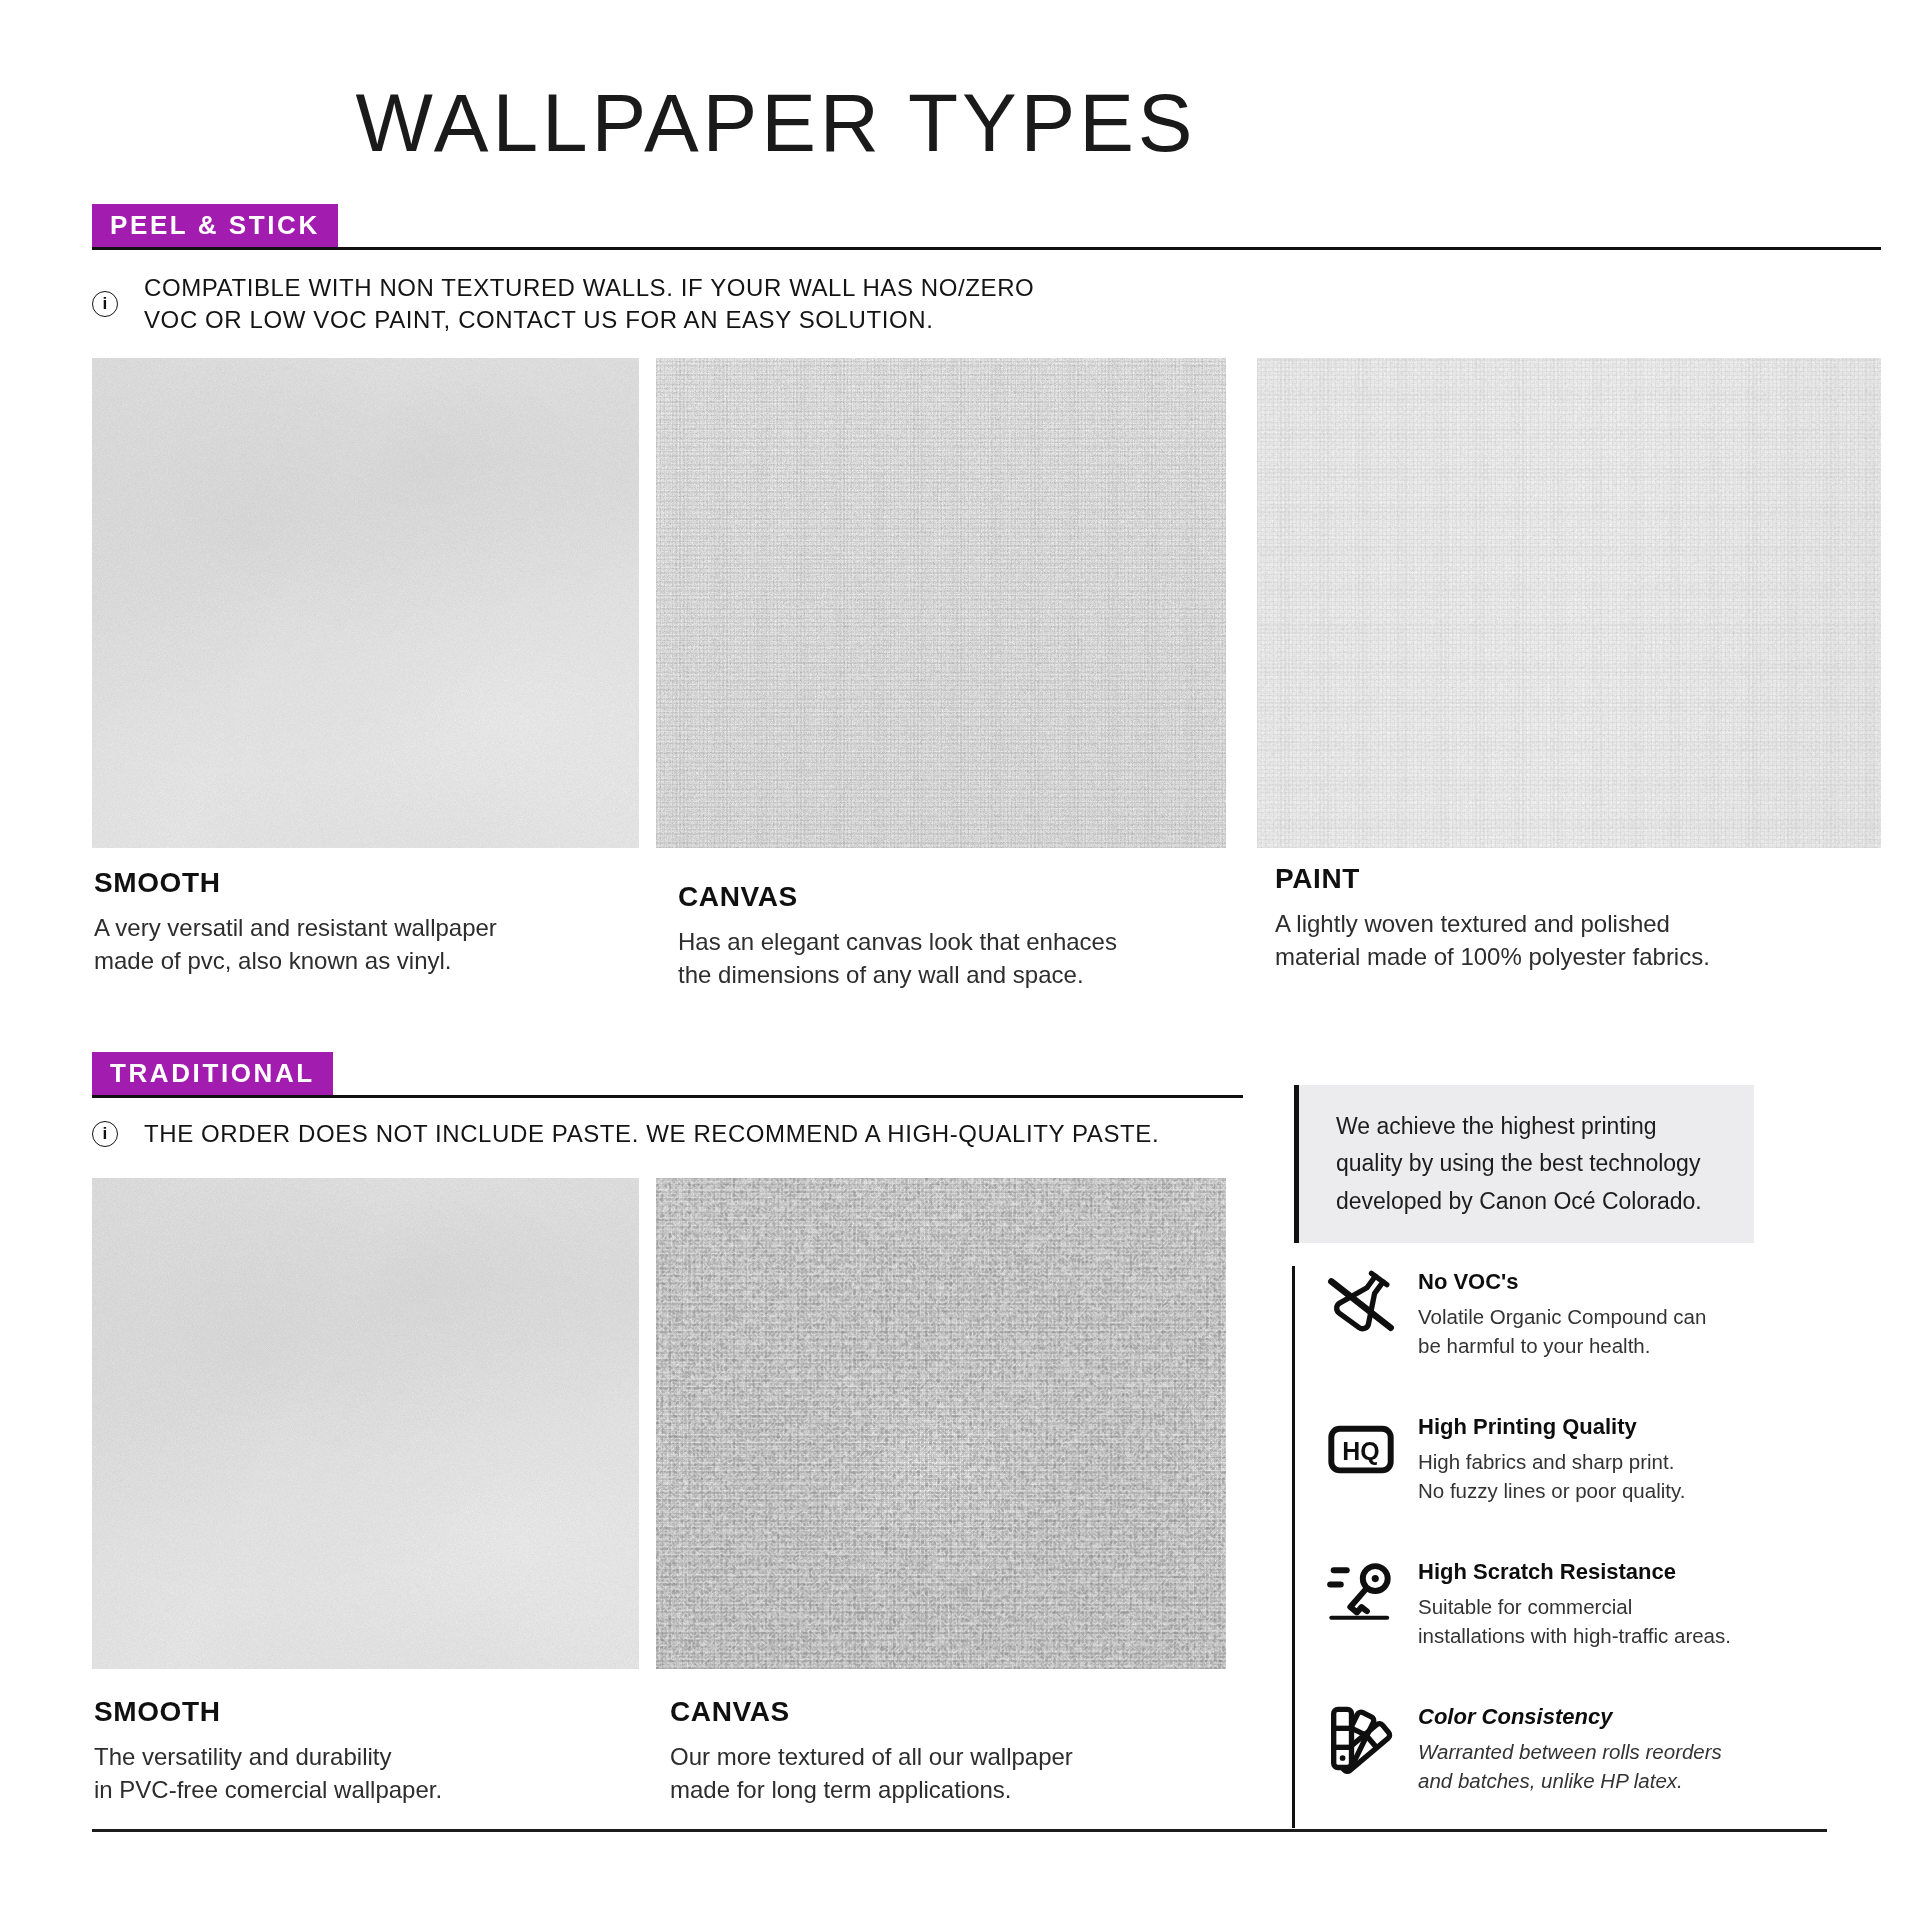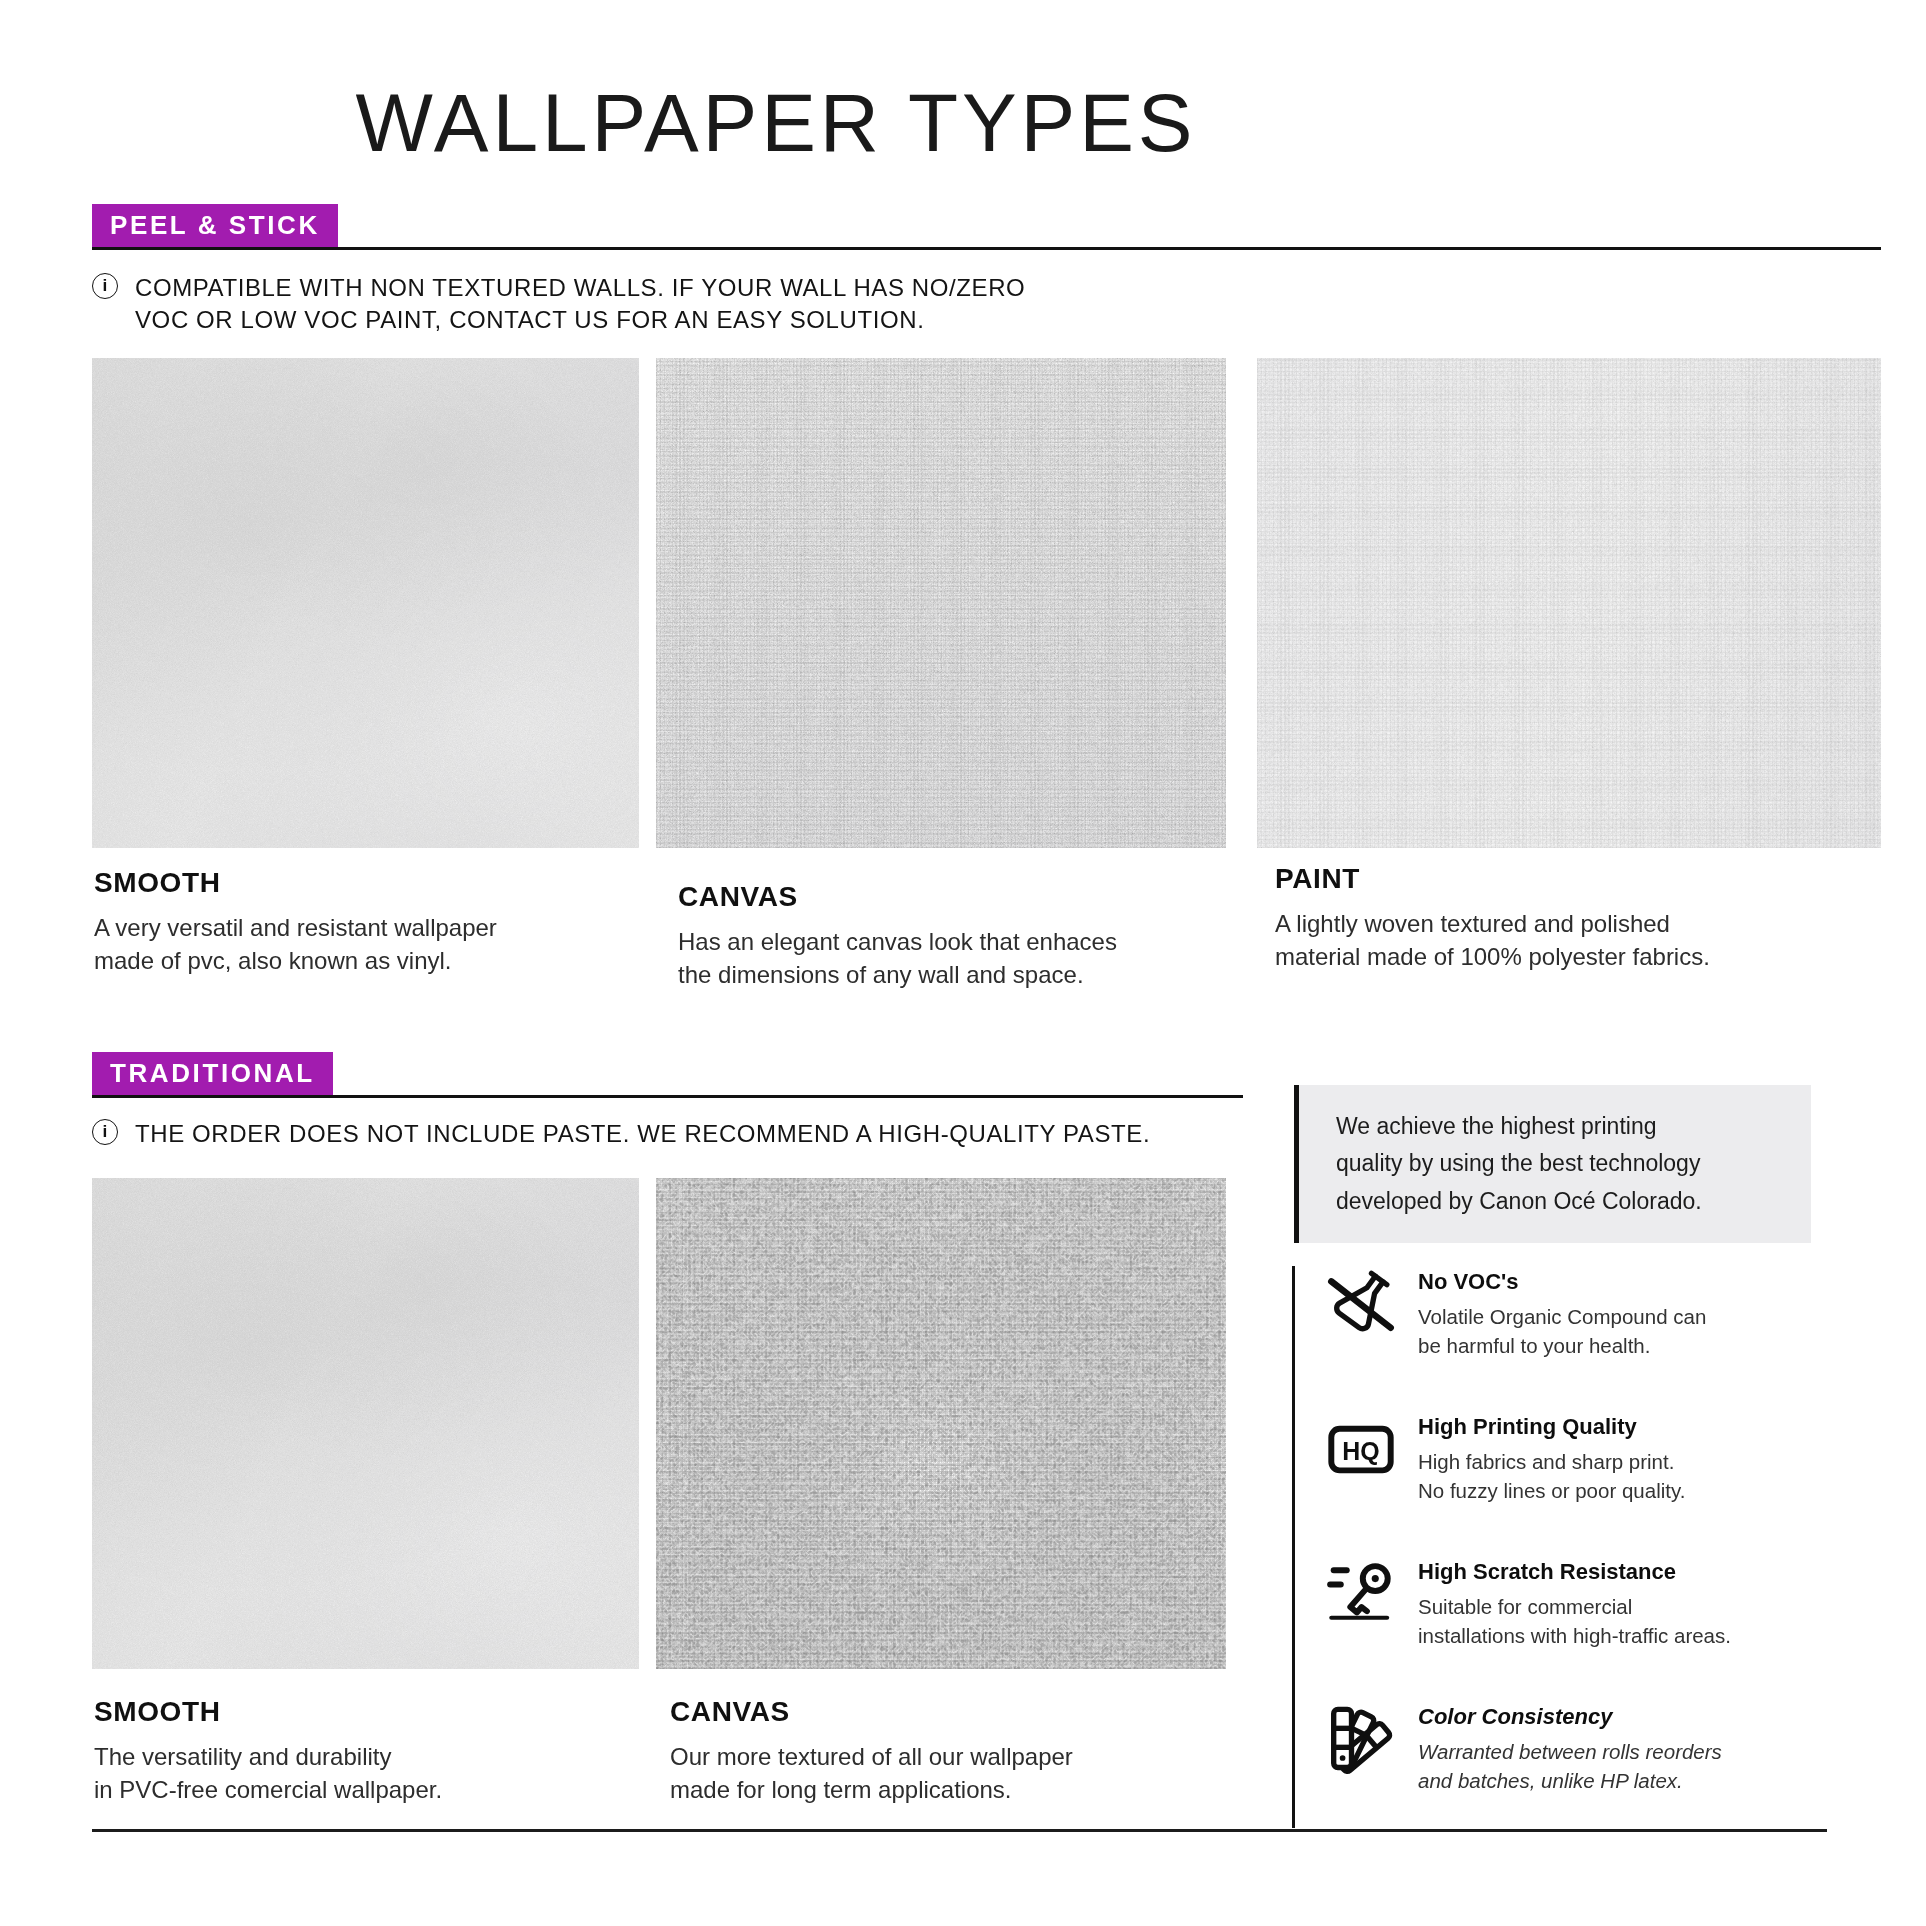--- a/index.html
+++ b/index.html
@@ -15,21 +15,21 @@
   }
   
   .section-head{position:absolute;left:92px;border-bottom:3.2px solid #111;height:43px;}
   .section-head.s1{top:204px;width:1789px;}
   .section-head.s2{top:1052px;width:1151px;}
   .tag{
     display:inline-block;height:43px;line-height:43px;background:#a21caf;color:#fff;
     font-size:26px;font-weight:600;letter-spacing:2.6px;padding:0 18px;vertical-align:bottom;
   }
   
-  .note{position:absolute;left:92px;display:flex;gap:17px;align-items:flex-start;}
+  .note{position:absolute;left:92px;display:flex;gap:26px;align-items:center;}
   .note.n1{top:272px;}
   .note.n2{top:1118px;}
   .info-dot{
     flex:none;width:26px;height:26px;border:1.9px solid #111;border-radius:50%;
     box-sizing:border-box;margin-top:0.6px;text-align:center;
   }
   .info-dot::after{content:"i";font-size:17.3px;font-weight:700;line-height:22px;display:block;}
   .note-lines div{font-size:24px;letter-spacing:0.6px;line-height:1.32;color:#141414;}
   
   .swatch{position:absolute;overflow:hidden;}
@@ -59,21 +59,21 @@
       repeating-linear-gradient(90deg, rgba(0,0,0,0.055) 0 1.9px, transparent 1.9px 6.4px),
       linear-gradient(180deg,#f5f5f5,#efefef);
   }
   
   .type-block{position:absolute;}
   .type-name{font-size:28px;font-weight:600;letter-spacing:0.6px;color:#101010;}
   .type-desc{margin-top:13px;}
   .type-desc div{font-size:24px;font-weight:300;color:#2d2d2d;line-height:1.36;}
   
   .statement{
-    position:absolute;left:1294px;top:1085px;width:517px;box-sizing:border-box;
+    position:absolute;left:1294px;top:1085px;width:460px;box-sizing:border-box;
     background:#ececee;border-left:5.8px solid #111;padding:23px 19px 23px 37px;
   }
   .statement div{font-size:23px;color:#1c1c1c;line-height:1.62;}
   .feature-divider{position:absolute;left:1292px;top:1266px;width:2.6px;height:562px;background:#111;}
   .feature{position:absolute;left:1323px;display:flex;gap:19px;align-items:flex-start;width:565px;}
   .feature .f-icon{flex:none;width:76px;height:76px;}
   .f-title{font-size:22px;font-weight:700;color:#0d0d0d;margin:2.6px 0 7.7px 0;}
   .f-desc div{font-size:20.5px;font-weight:300;color:#333;line-height:1.42;}
   
   .bottom-rule{position:absolute;left:92px;top:1829px;width:1735px;height:2.6px;background:#1c1c1c;}

